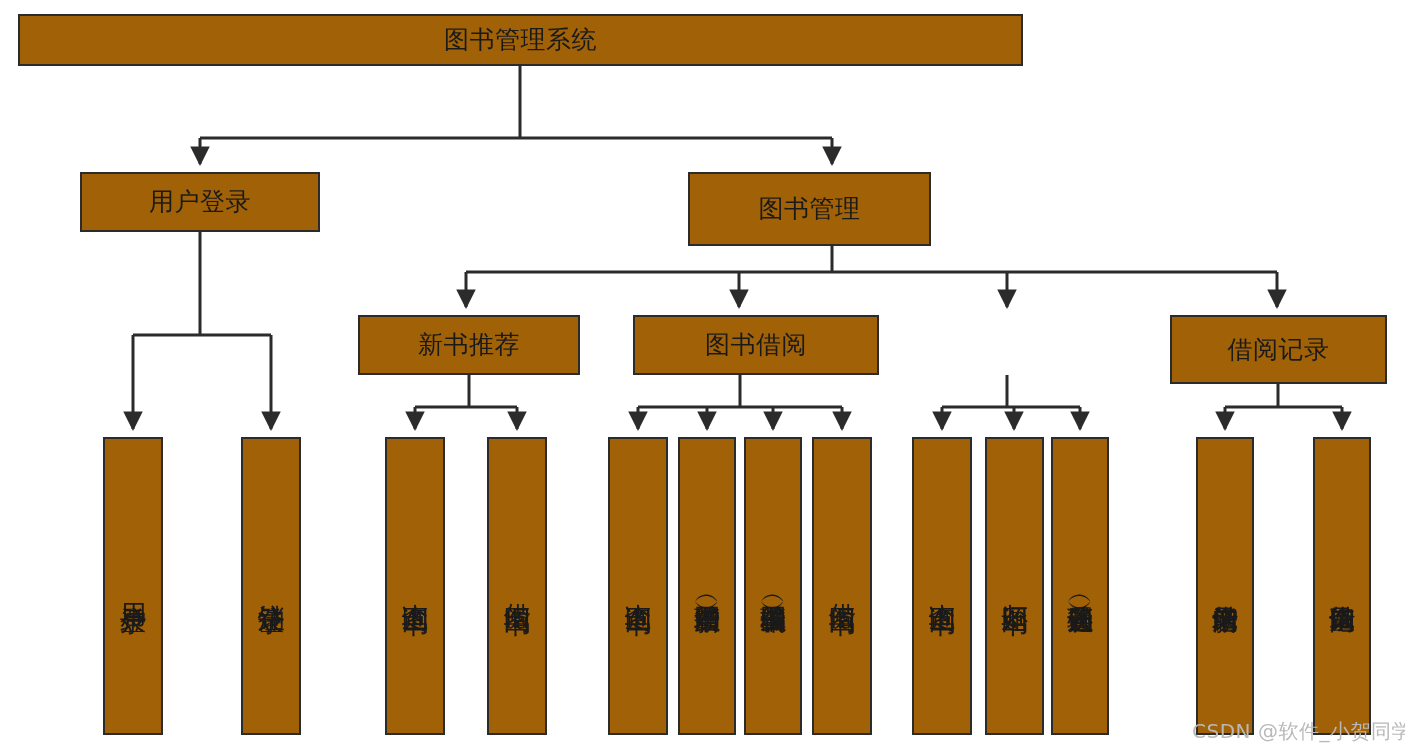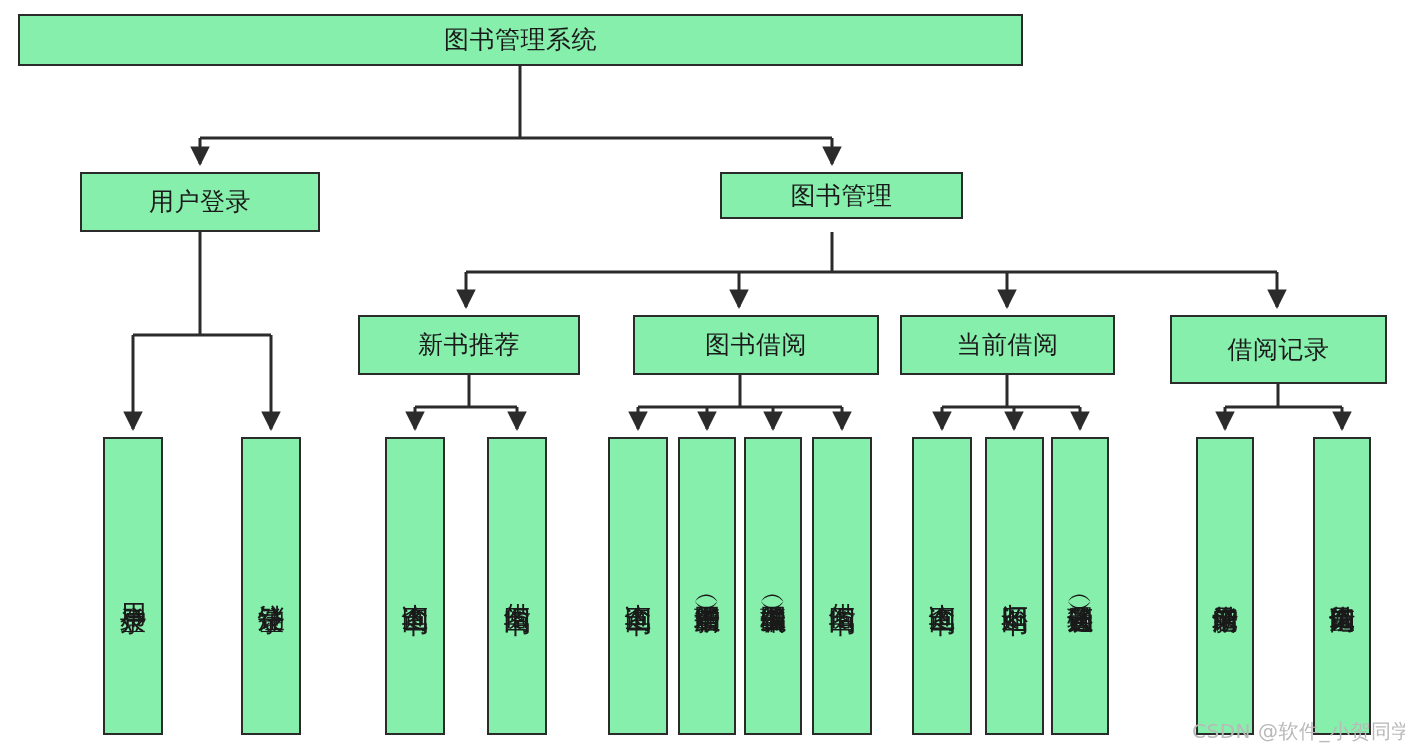--- a/index.html
+++ b/index.html
@@ -23,21 +23,21 @@
     left: 0;
     top: 0;
     width: 1405px;
     height: 747px;
     pointer-events: none;
   }
   .node {
     position: absolute;
     box-sizing: border-box;
     border: 2.5px solid #2b2b2b;
-    background: #86efac;
+    background: #a16207;
     display: flex;
     align-items: center;
     justify-content: center;
     color: #1a1a1a;
   }
   .node .label {
     display: block;
     text-align: center;
     line-height: 1.18;
     white-space: nowrap;
@@ -132,33 +132,30 @@
     </g>
   </svg>
 
   <div class="node horiz root" style="left:18px; top:14px; width:1005px; height:52px;">
     <span class="label">图书管理系统</span>
   </div>
 
   <div class="node horiz" style="left:80px; top:172px; width:240px; height:60px;">
     <span class="label">用户登录</span>
   </div>
-  <div class="node horiz" style="left:720px; top:172px; width:243px; height:47px;">
+  <div class="node horiz" style="left:688px; top:172px; width:243px; height:74px;">
     <span class="label">图书管理</span>
   </div>
 
   <div class="node horiz" style="left:358px; top:315px; width:222px; height:60px;">
     <span class="label">新书推荐</span>
   </div>
   <div class="node horiz" style="left:633px; top:315px; width:246px; height:60px;">
     <span class="label">图书借阅</span>
   </div>
-  <div class="node horiz" style="left:900px; top:315px; width:215px; height:60px;">
-    <span class="label">当前借阅</span>
-  </div>
   <div class="node horiz" style="left:1170px; top:315px; width:217px; height:69px;">
     <span class="label">借阅记录</span>
   </div>
 
   <div class="node vert" style="left:103px; top:437px; width:60px; height:298px;">
     <span class="label">用户登录</span>
   </div>
   <div class="node vert" style="left:241px; top:437px; width:60px; height:298px;">
     <span class="label">注销登录</span>
   </div>

